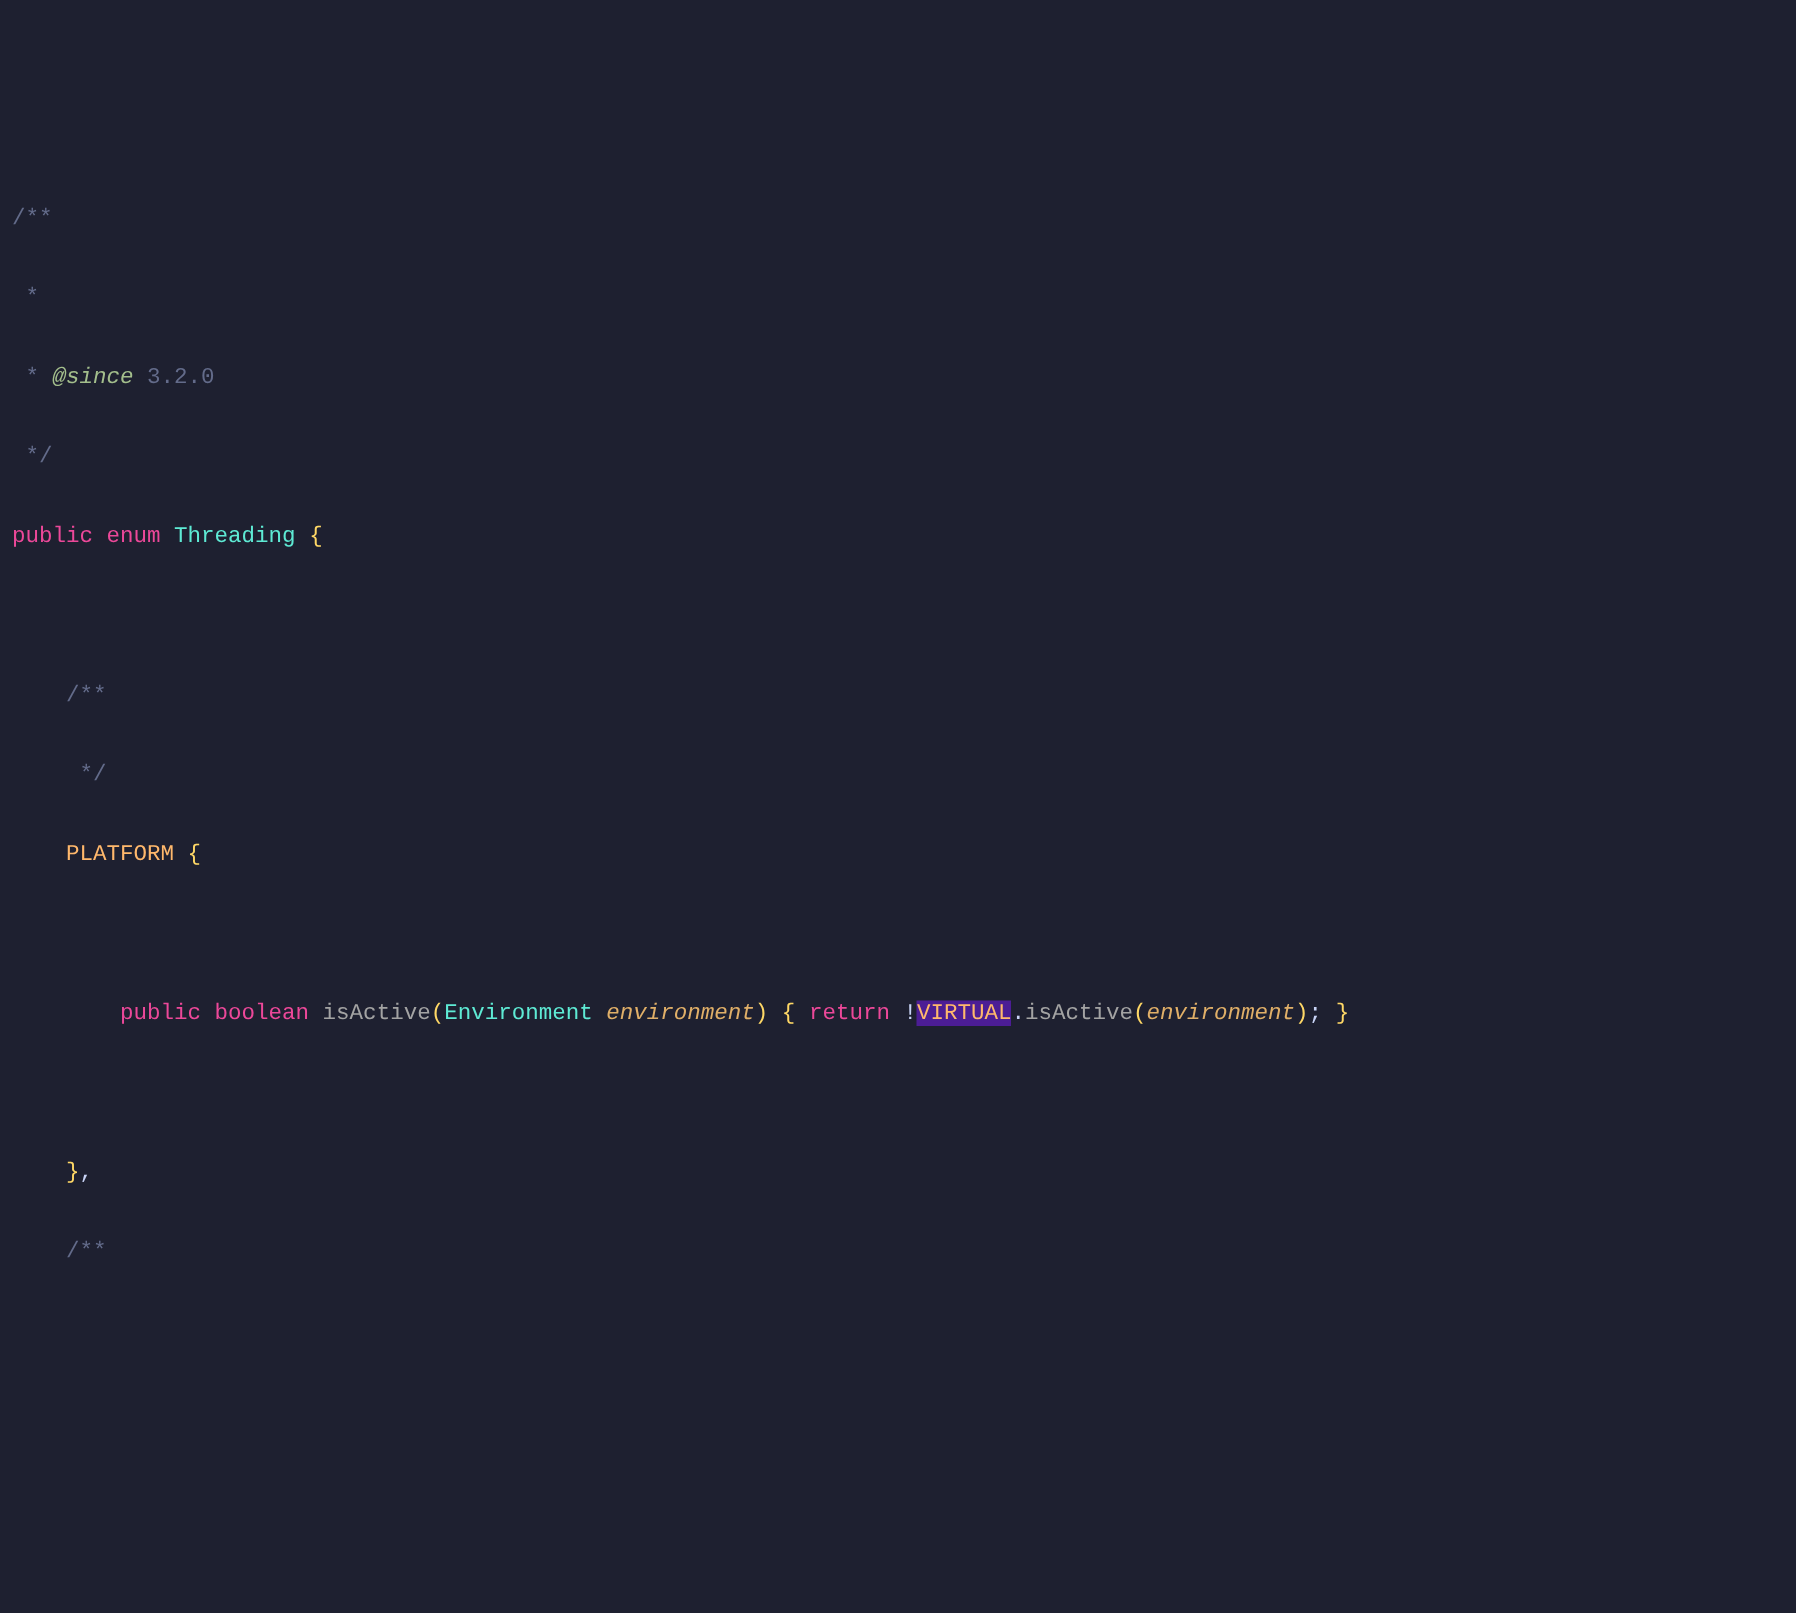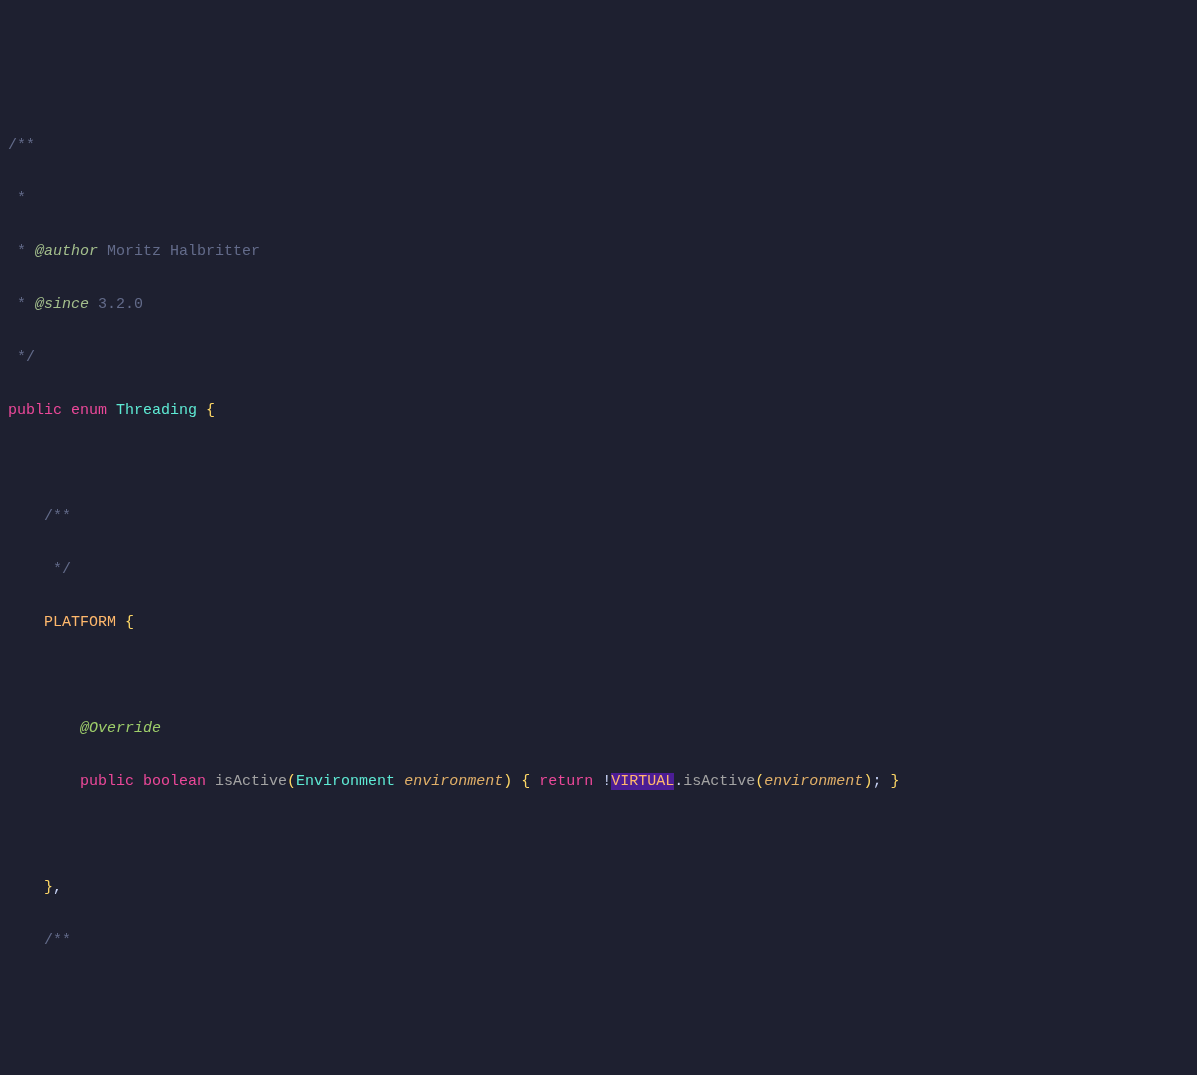--- a/index.html
+++ b/index.html
@@ -41,30 +41,28 @@
   .grey { color:#636b8a; }
 </style>
 </head>
 <body>
 
 
 
 <div class="editor">
 <span class="code-line"><span class="gutter"></span><span class="c-comment grey">/**</span></span>
 <span class="code-line"><span class="gutter"></span><span class="c-comment grey"> *</span></span>
-<span class="code-line"><span class="gutter"></span><span class="c-comment grey"> *</span><span class="c-tag"> @author</span><span class="c-comment grey"> Moritz Halbritter</span></span>
 <span class="code-line"><span class="gutter"></span><span class="c-comment grey"> *</span><span class="c-tag"> @since</span><span class="c-comment grey"> 3.2.0</span></span>
 <span class="code-line"><span class="gutter"></span><span class="c-comment grey"> */</span></span>
 <span class="code-line"><span class="gutter"></span><span class="c-kw">public</span> <span class="c-kw">enum</span> <span class="cyan">Threading</span> <span class="c-paren">{</span></span>
 <span class="code-line"><span class="gutter"></span></span>
 <span class="code-line"><span class="gutter"></span>    <span class="c-comment grey">/**</span></span>
 <span class="code-line"><span class="gutter"></span>    <span class="c-comment grey"> */</span></span>
 <span class="code-line"><span class="gutter"></span>    <span class="c-const">PLATFORM</span> <span class="c-paren">{</span></span>
 <span class="code-line"><span class="gutter"></span></span>
-<span class="code-line"><span class="gutter"></span>        <span class="c-override">@Override</span></span>
 <span class="code-line"><span class="gutter"></span>        <span class="c-kw">public</span> <span class="c-kw">boolean</span> <span class="teal">isActive</span><span class="c-paren">(</span><span class="cyan">Environment</span> <span class="c-param">environment</span><span class="c-paren">)</span> <span class="c-paren">{</span> <span class="c-kw">return</span> <span class="white">!</span><span class="c-const sel">VIRTUAL</span><span class="white">.</span><span class="teal">isActive</span><span class="c-paren">(</span><span class="c-param">environment</span><span class="c-paren">)</span><span class="white">;</span> <span class="c-paren">}</span></span>
 <span class="code-line"><span class="gutter"></span></span>
 <span class="code-line"><span class="gutter"></span>    <span class="c-paren">}</span><span class="white">,</span></span>
 <span class="code-line"><span class="gutter"></span>    <span class="c-comment grey">/**</span></span>
 
 
 
 
 
 

